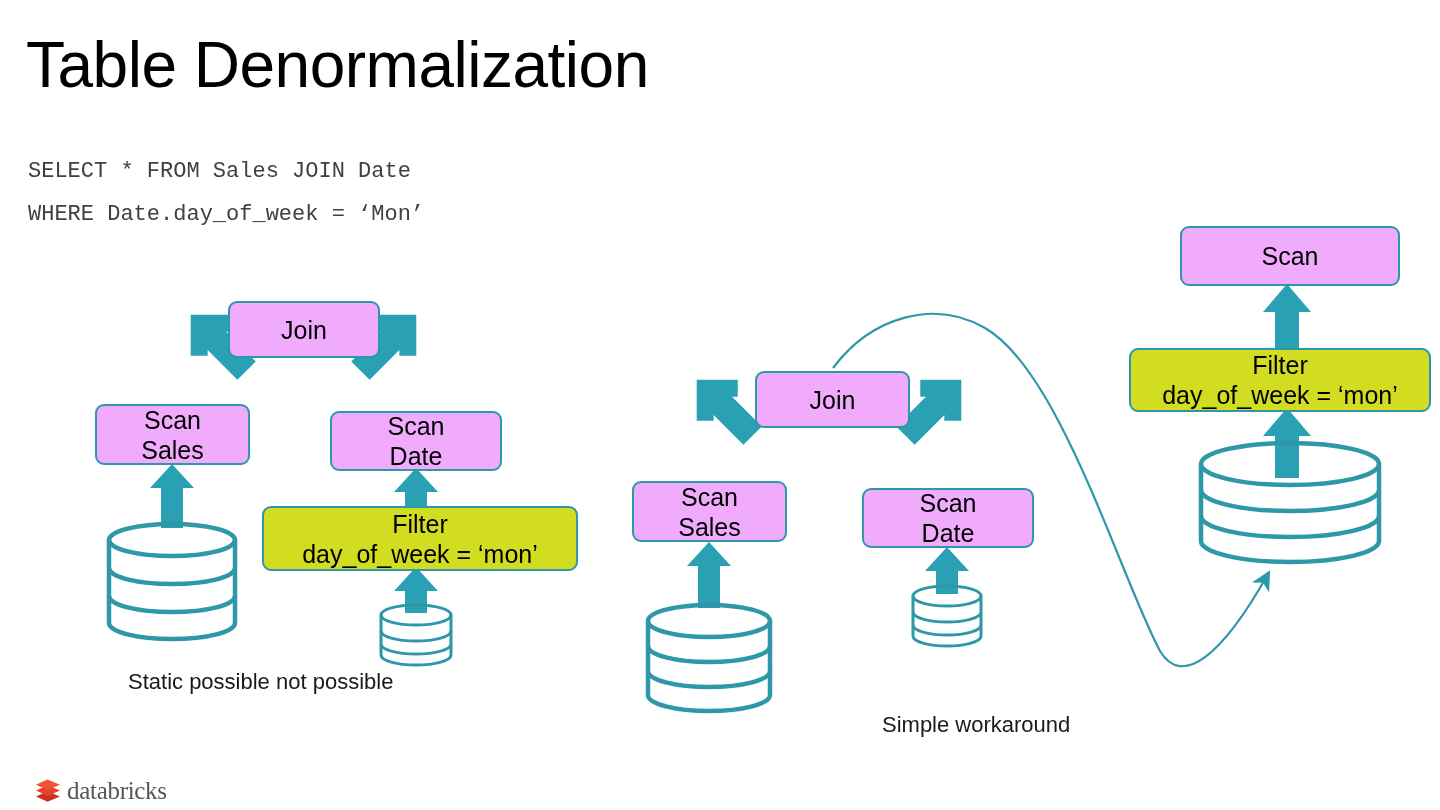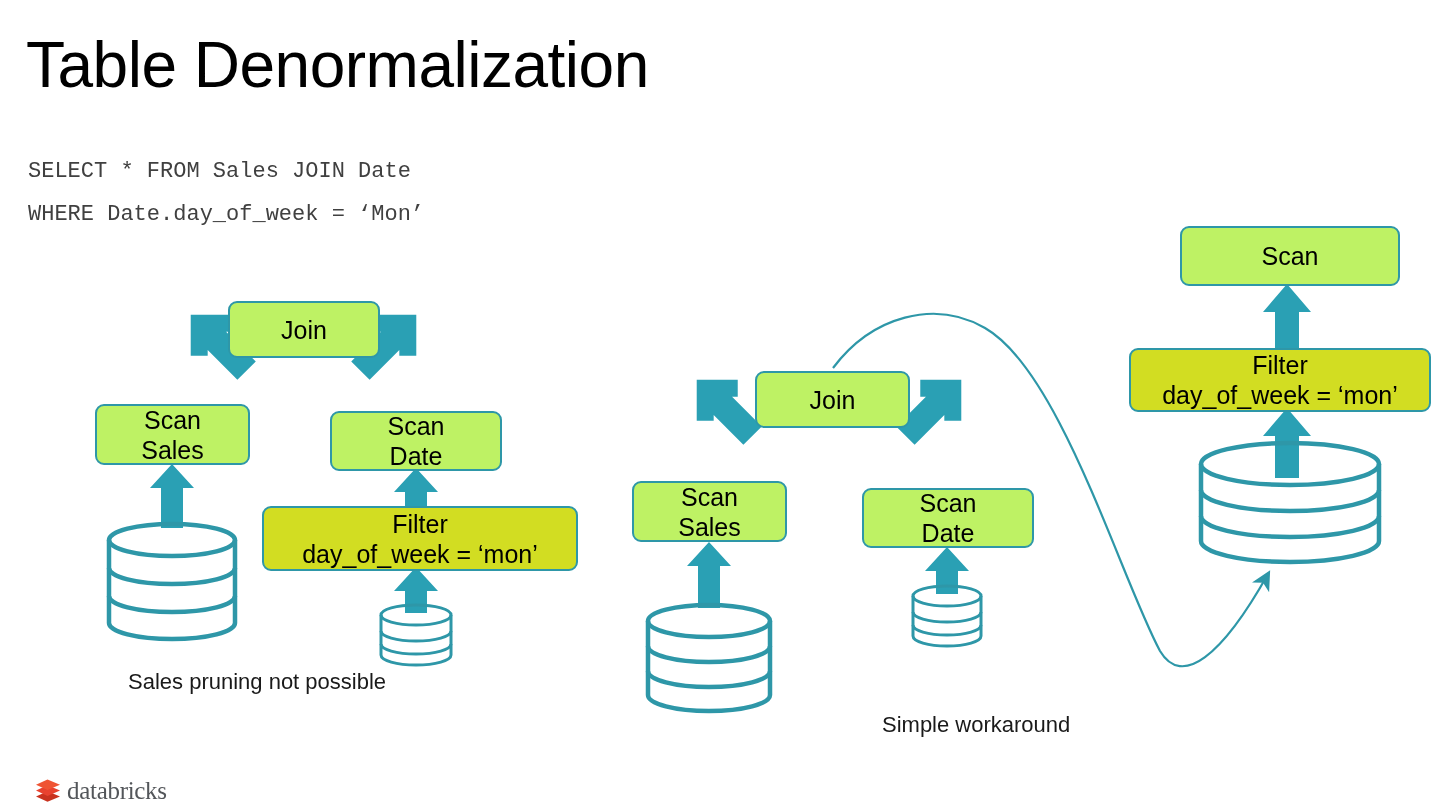--- a/index.html
+++ b/index.html
@@ -67,21 +67,21 @@
     flex-direction: column;
     align-items: center;
     justify-content: center;
     text-align: center;
     font-family: "Liberation Sans", sans-serif;
     font-size: 25px;
     line-height: 30px;
     color: #000000;
     z-index: 5;
   }
-  .node.gray  { background: #bef264; }
+  .node.gray  { background: #f0abfc; }
   .node.green { background: #d2dd22; }
   .node .line2 { display: block; }
 
   
   .caption {
     position: absolute;
     font-family: "Liberation Sans", sans-serif;
     font-size: 22px;
     color: #1a1a1a;
     white-space: nowrap;
@@ -219,21 +219,21 @@
   <div class="node gray" style="left:330px; top:395px; width:172px; height:60px;">
     <span>Scan</span>
     <span class="line2">Date</span>
   </div>
 
   <div class="node green" style="left:262px; top:490px; width:316px; height:65px;">
     <span>Filter</span>
     <span class="line2">day_of_week = ‘mon’</span>
   </div>
 
-  <div class="caption" style="left:128px; top:653px;">Sales pruning not possible</div>
+  <div class="caption" style="left:128px; top:653px;">Static possible not possible</div>
 
   <div class="node gray" style="left:755px; top:355px; width:155px; height:57px;">
     <span>Join</span>
   </div>
 
   <div class="node gray" style="left:632px; top:465px; width:155px; height:61px;">
     <span>Scan</span>
     <span class="line2">Sales</span>
   </div>
 

